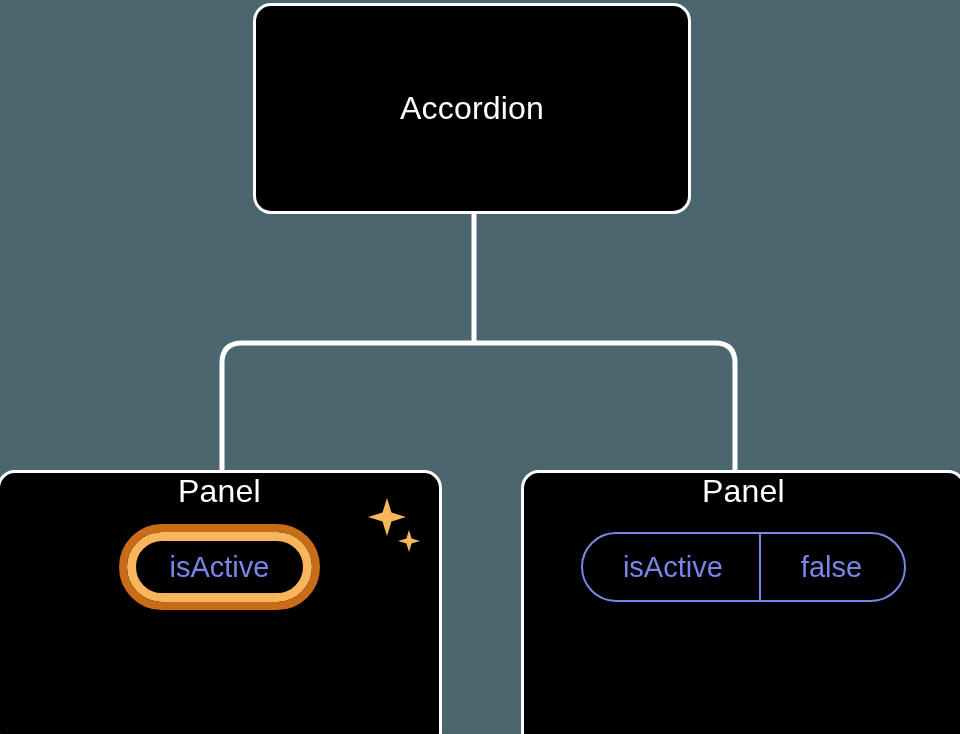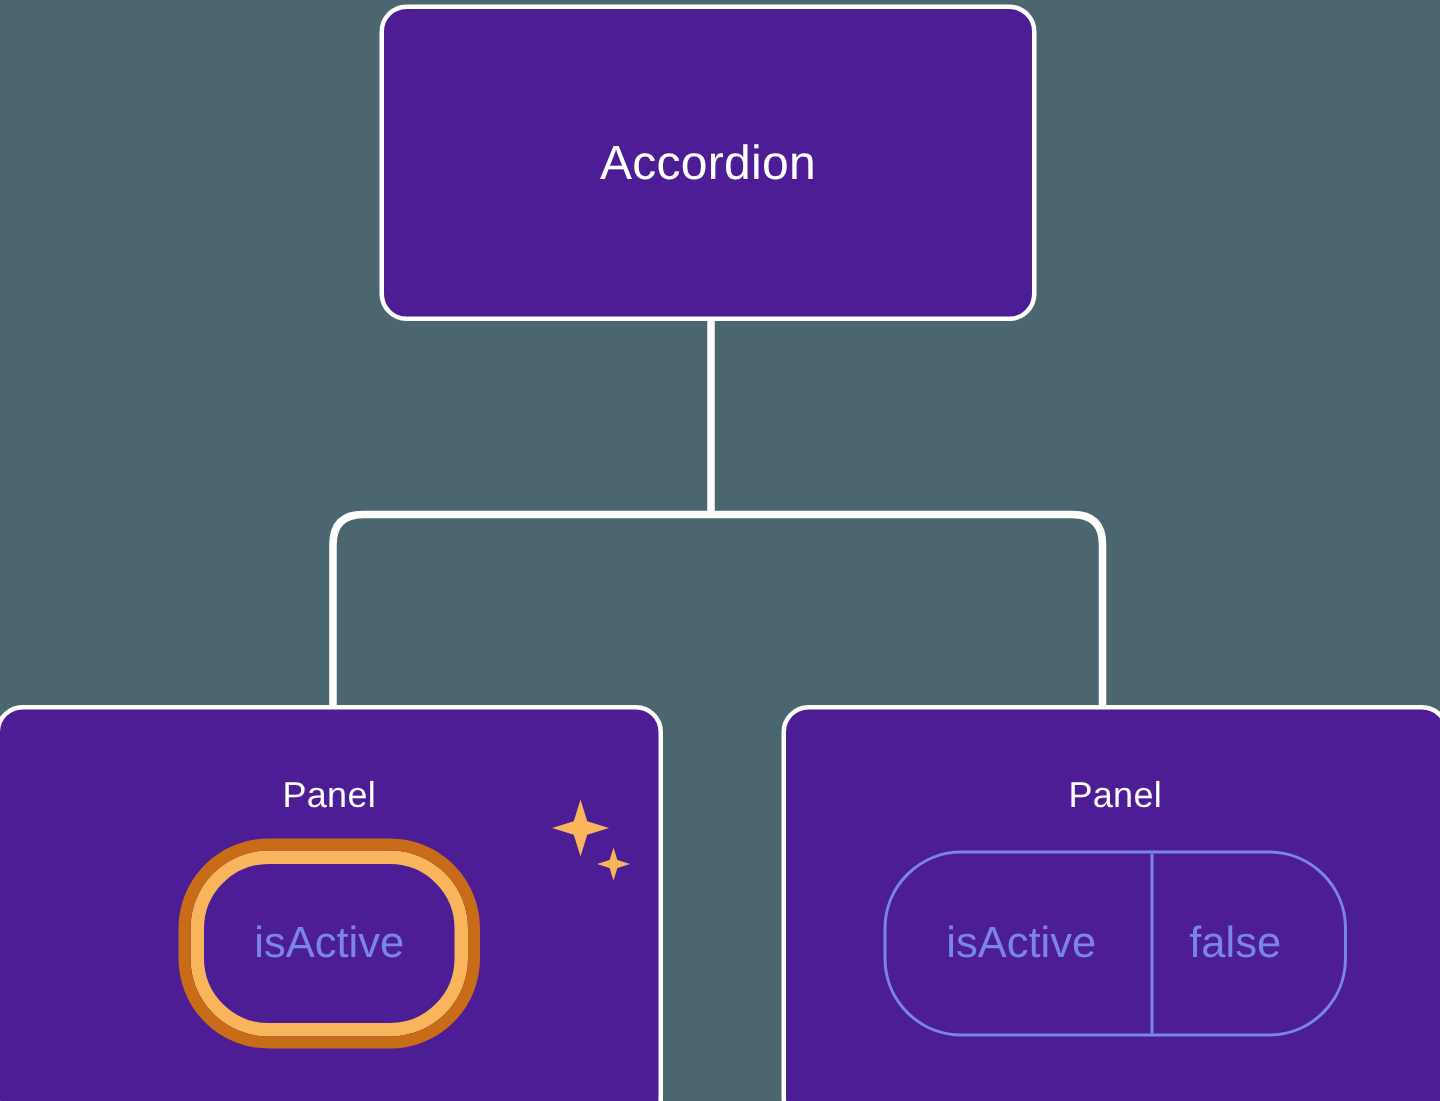--- a/index.html
+++ b/index.html
@@ -28,21 +28,21 @@
     left: 0;
     top: 0;
     width: 960px;
     height: 734px;
     pointer-events: none;
   }
 
   
   .node {
     position: absolute;
-    background: #4c1d95;
+    background: #000000;
     border: 3px solid #ffffff;
     border-radius: 18px;
     box-sizing: border-box;
   }
 
   .node-title {
     color: #ffffff;
     font-size: 32px;
     font-weight: 400;
     text-align: center;
@@ -65,37 +65,36 @@
   .panel-node {
     top: 470px;
     width: 445px;
     height: 280px;
     border-radius: 18px;
   }
   #node-panel-left  { left: -3px; }
   #node-panel-right { left: 521px; }
 
   .panel-node .node-title {
-    margin-top: 44px;
-    font-size: 24px;
+    font-size: 32px;
   }
 
   
   .pill-wrap {
     position: relative;
     display: flex;
     justify-content: center;
     margin-top: 22px;
   }
 
   .pill {
     position: relative;
     display: flex;
     align-items: stretch;
-    height: 124px;
+    height: 70px;
     border-radius: 52px;
     box-sizing: border-box;
     background: transparent;
   }
 
   .pill-plain {
     border: 2px solid #7b85e8;
   }
 
   .pill-highlight {
@@ -131,21 +130,21 @@
   .pill-highlight .pill-cell.value {
     padding-left: 32px;
     padding-right: 38px;
   }
 
   .pill-plain .pill-cell.key {
     padding-left: 40px;
     padding-right: 36px;
   }
   .pill-plain .pill-cell.value {
-    padding-left: 24px;
+    padding-left: 40px;
     padding-right: 42px;
   }
 
   
   .sparkles {
     position: absolute;
     right: 18px;
     top: -36px;
     width: 56px;
     height: 70px;

